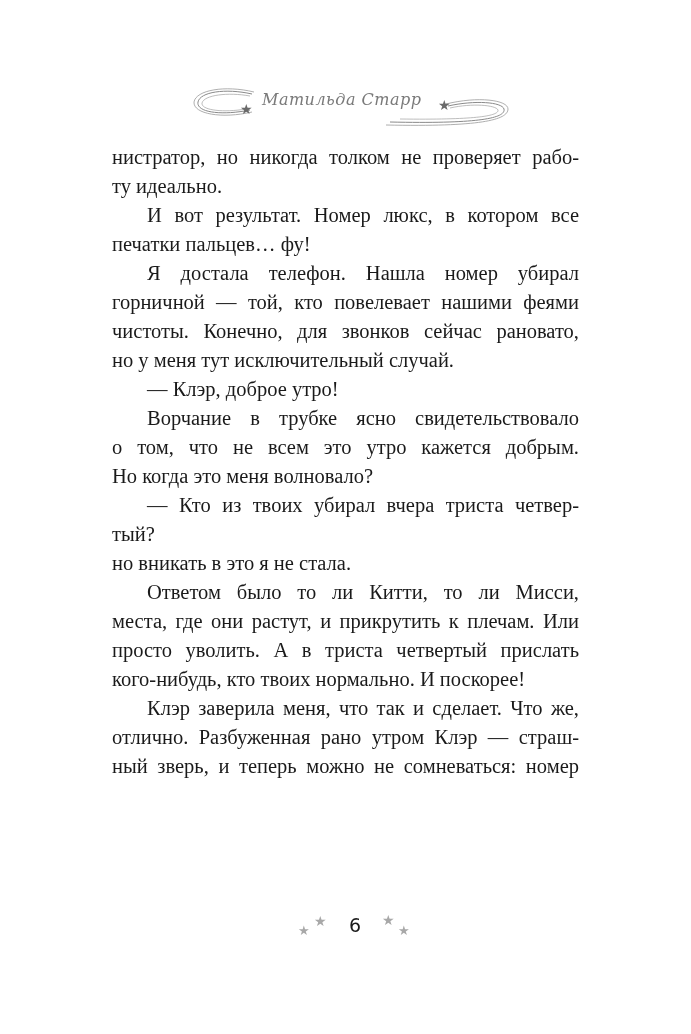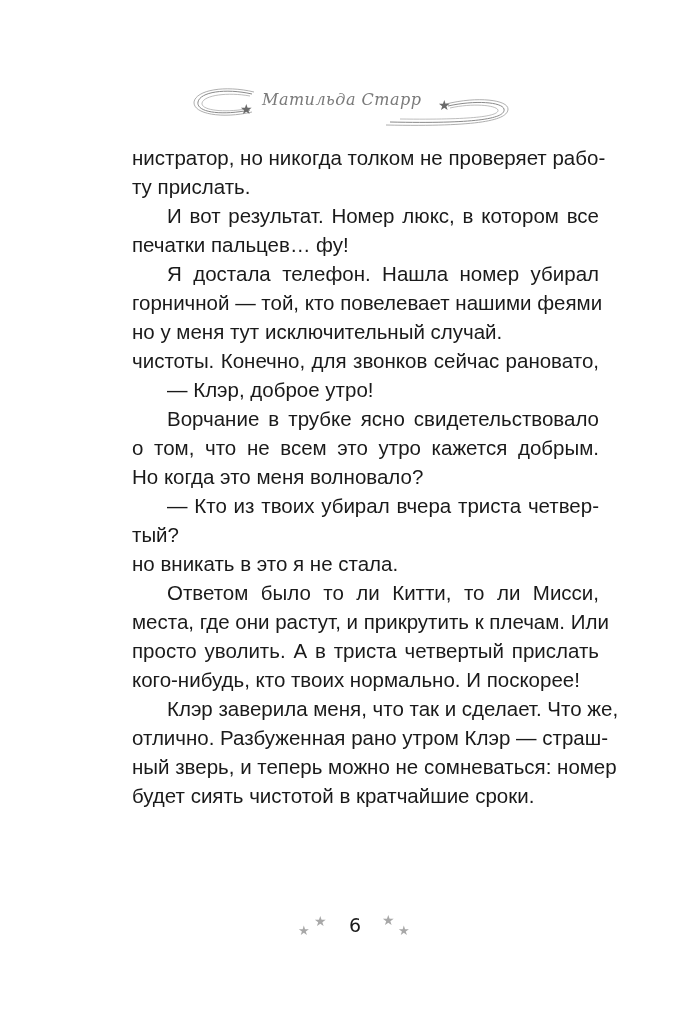--- a/index.html
+++ b/index.html
@@ -32,24 +32,24 @@
       width: 190px;
       font-family: "DejaVu Serif", serif;
       font-style: italic;
       font-size: 16px;
       color: #7a7a7a;
       letter-spacing: 0.5px;
       white-space: nowrap;
     }
     .text-block {
       position: absolute;
-      left: 132px;
+      left: 112px;
       top: 143px;
       width: 467px;
-      font-family: Liberation Sans, sans-serif;
+      font-family: Liberation Serif, serif;
       font-size: 20.5px;
       line-height: 29px;
       color: #1a1a1a;
     }
     .line {
       display: block;
       height: 29px;
       white-space: nowrap;
       text-align: justify;
       text-align-last: justify;
@@ -98,50 +98,49 @@
     <path d="M258 30 C 285 24, 312 26, 314 33 C 316 42, 290 48, 200 46" fill="none" stroke="#8a8a8a" stroke-width="1"></path>
     <path d="M256 28 C 288 20, 318 24, 318 33 C 318 44, 290 51, 196 49" fill="none" stroke="#9a9a9a" stroke-width="0.8"></path>
     <path d="M260 32 C 282 27, 306 29, 308 34 C 309 40, 286 44, 210 43" fill="none" stroke="#a0a0a0" stroke-width="0.7"></path>
     <text x="248" y="34" font-size="14" fill="#6a6a6a" font-family="DejaVu Sans, sans-serif">★</text>
   </svg>
   <span class="running-head-text">Матильда Старр</span>
 </div>
 
 <div class="text-block">
   <span class="line">нистратор, но никогда толком не проверяет рабо-</span>
-  <span class="line last">ту прислать.</span>
+  <span class="line last">ту идеально.</span>
 
   <span class="line indent">И вот результат. Номер люкс, в котором все</span>
   <span class="line last">печатки пальцев… фу!</span>
 
   <span class="line indent">Я достала телефон. Нашла номер убирал</span>
   <span class="line">горничной — той, кто повелевает нашими феями</span>
+  <span class="line">чистоты. Конечно, для звонков сейчас рановато,</span>
   <span class="line last">но у меня тут исключительный случай.</span>
-  <span class="line">чистоты. Конечно, для звонков сейчас рановато,</span>
 
   <span class="line indent last">— Клэр, доброе утро!</span>
 
   <span class="line indent">Ворчание в трубке ясно свидетельствовало</span>
   <span class="line">о том, что не всем это утро кажется добрым.</span>
   <span class="line last">Но когда это меня волновало?</span>
 
   <span class="line indent">— Кто из твоих убирал вчера триста четвер-</span>
   <span class="line last">тый?</span>
 
   <span class="line last">но вникать в это я не стала.</span>
   <span class="line indent">Ответом было то ли Китти, то ли Мисси,</span>
 
   <span class="line">места, где они растут, и прикрутить к плечам. Или</span>
   <span class="line">просто уволить. А в триста четвертый прислать</span>
   <span class="line last">кого-нибудь, кто твоих нормально. И поскорее!</span>
 
   <span class="line indent">Клэр заверила меня, что так и сделает. Что же,</span>
   <span class="line">отлично. Разбуженная рано утром Клэр — страш-</span>
   <span class="line">ный зверь, и теперь можно не сомневаться: номер</span>
-  <span class="line last">будет сиять чистотой в кратчайшие сроки.</span>
 </div>
 
 <div class="folio">
   <span class="star" style="left:8px; top:14px; font-size:13px;">★</span>
   <span class="star" style="left:24px; top:4px; font-size:14px;">★</span>
   <span class="folio-number">6</span>
   <span class="star" style="left:92px; top:3px; font-size:14px;">★</span>
   <span class="star" style="left:108px; top:14px; font-size:13px;">★</span>
 </div>
 

